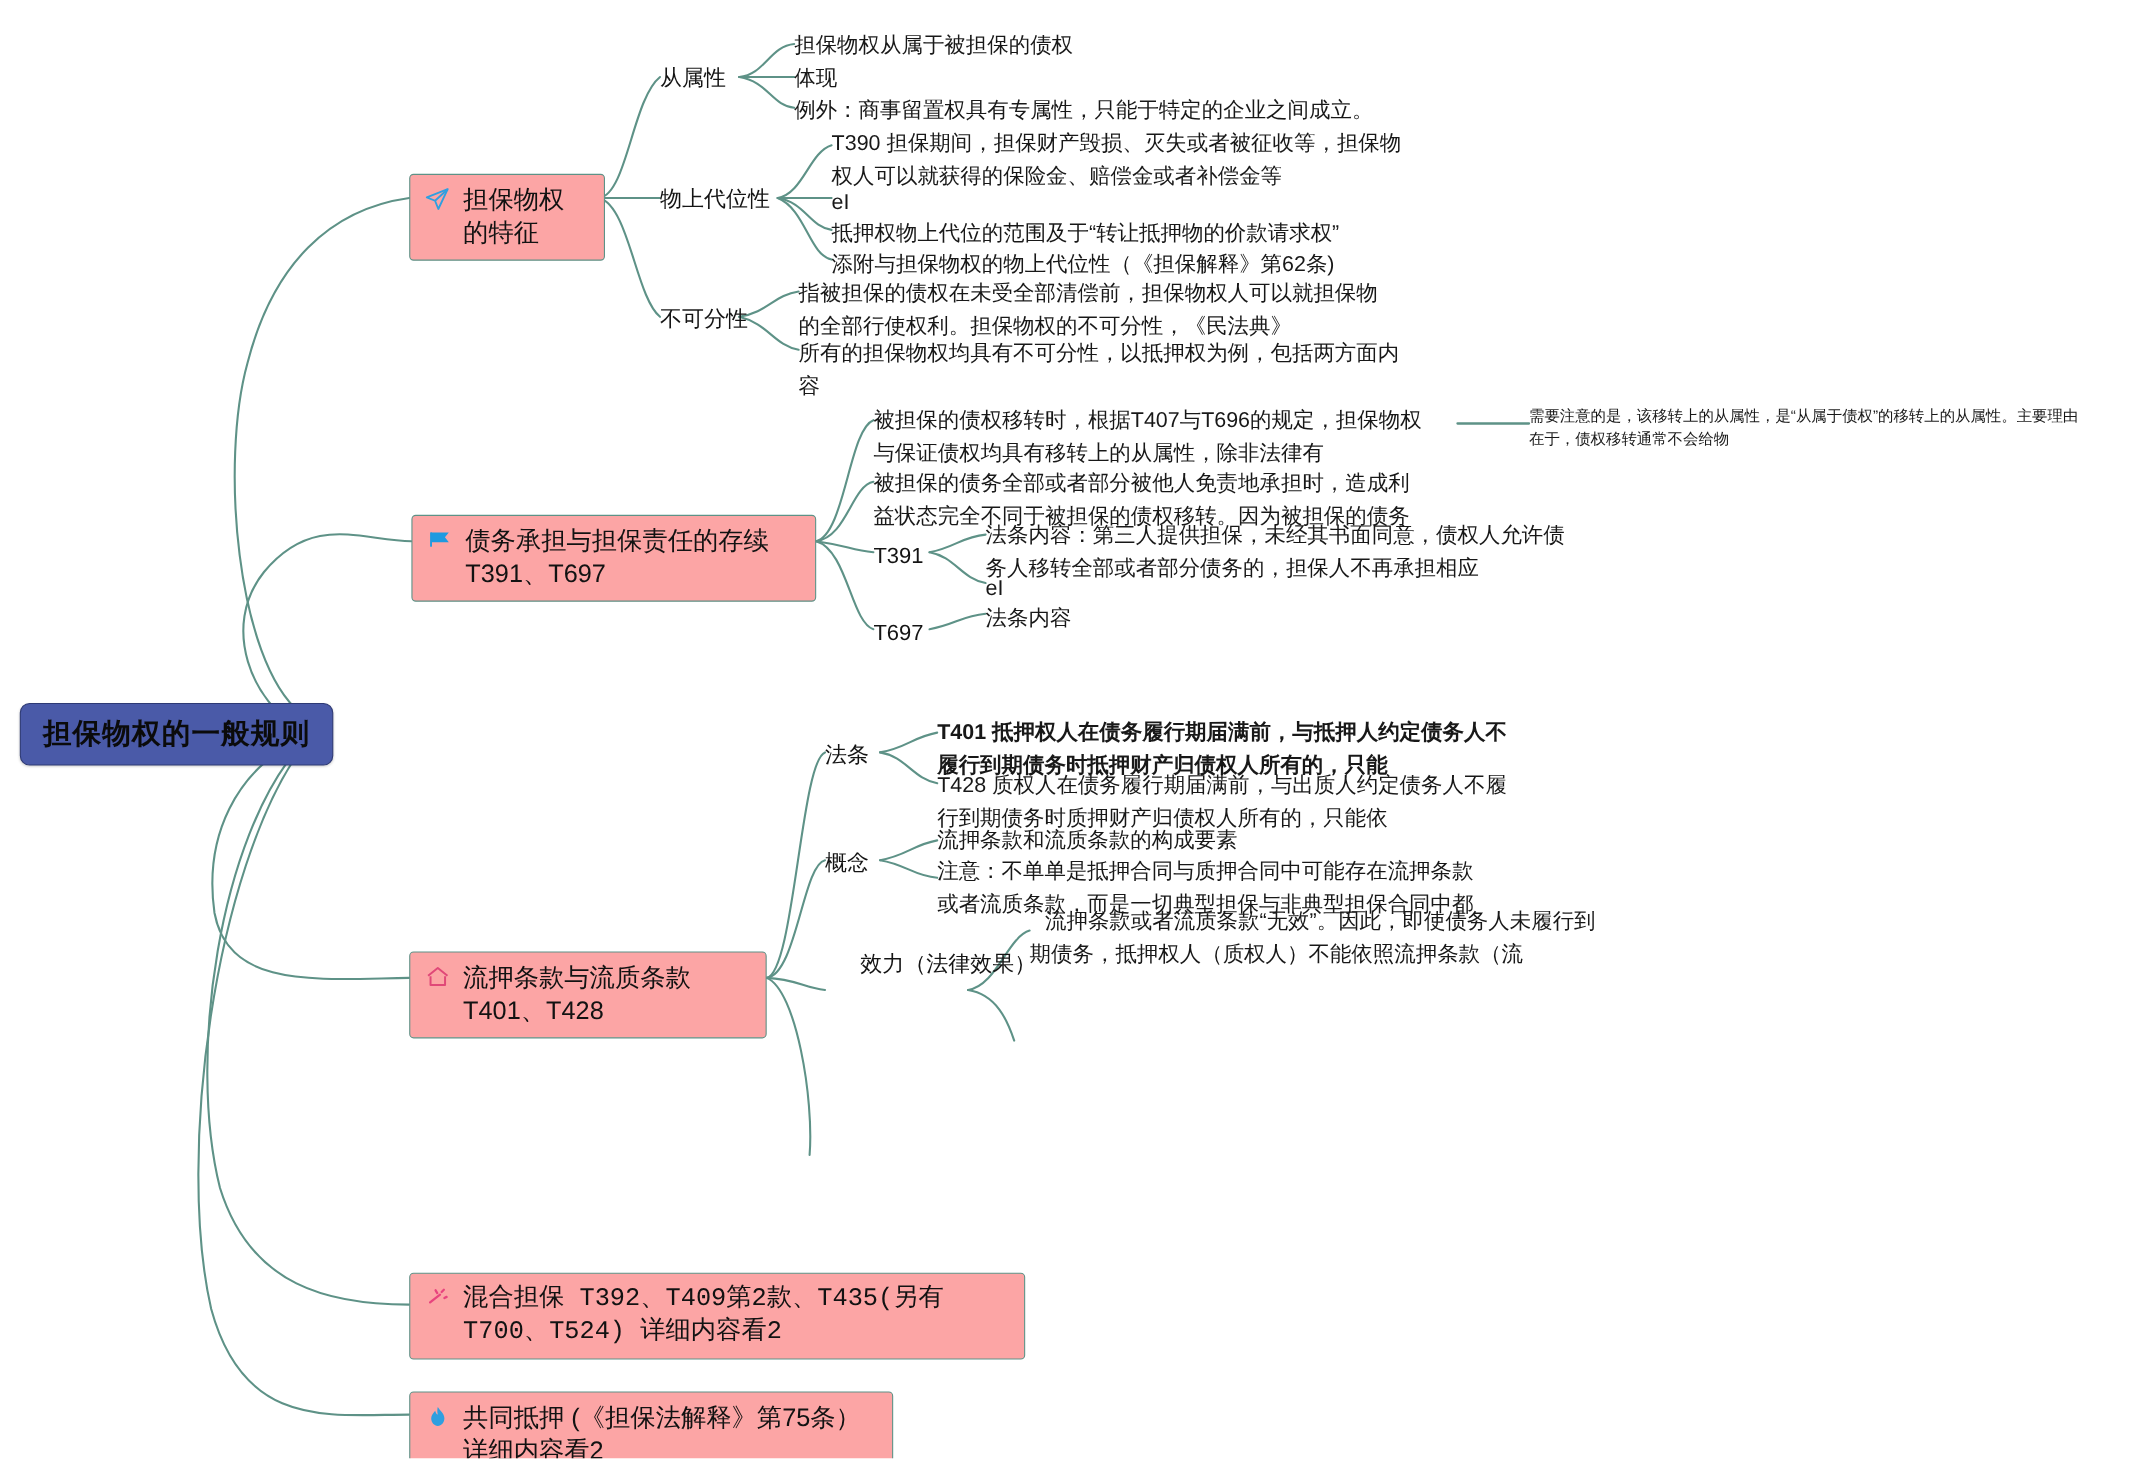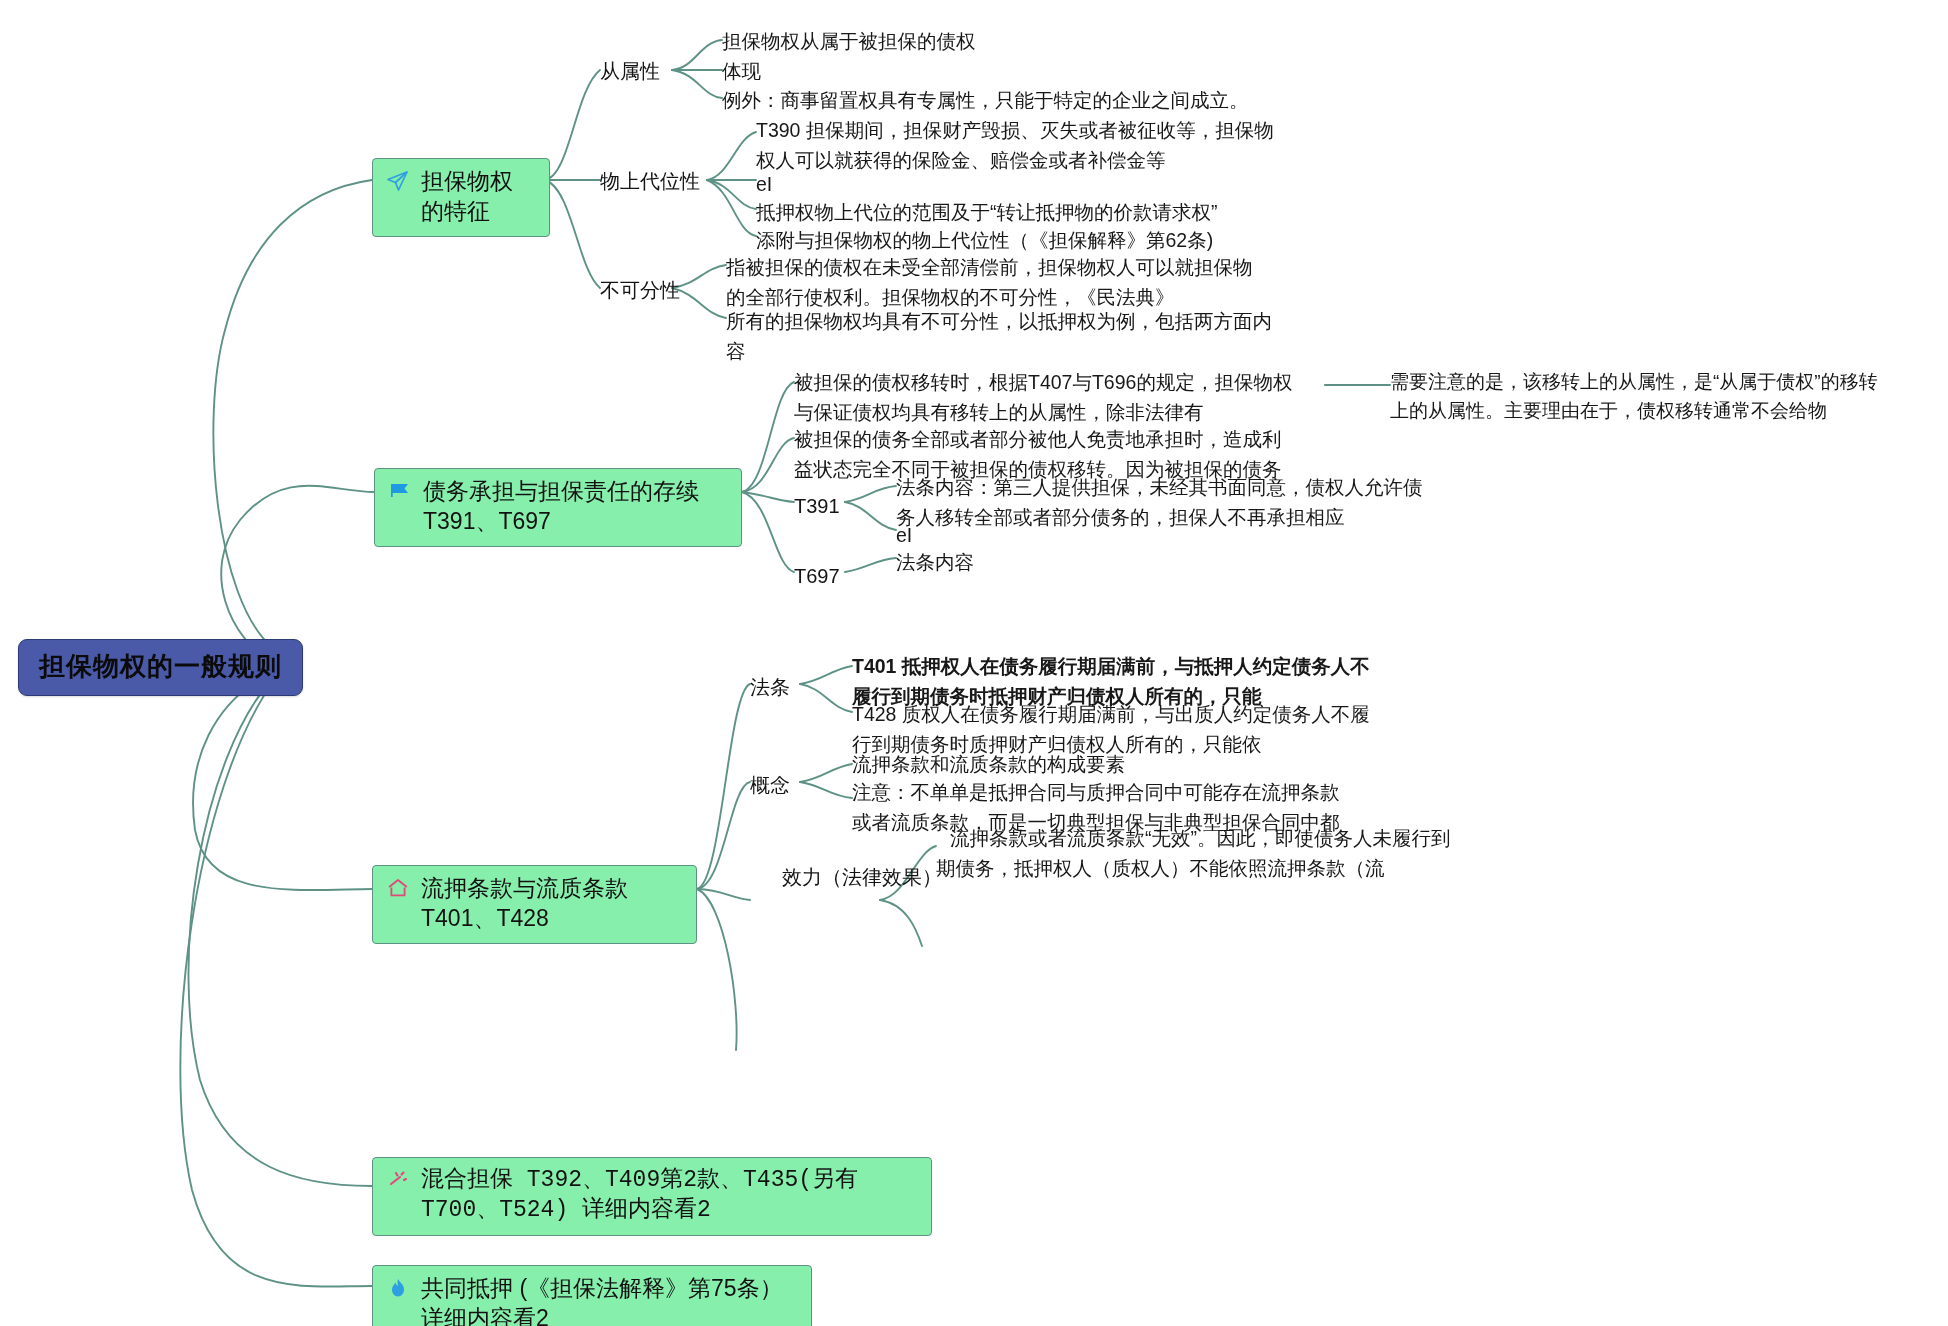--- a/index.html
+++ b/index.html
@@ -39,21 +39,21 @@
     font-size: 26px;
     font-weight: 700;
     letter-spacing: 1px;
     padding: 9px 20px 11px 20px;
     white-space: nowrap;
     box-shadow: 0 1px 2px rgba(0,0,0,0.15);
   }
 
   
   .branch-node {
-    background: #86efac;
+    background: #fca5a5;
     border: 1.6px solid #5e9287;
     border-radius: 4px;
     padding: 7px 14px 9px 12px;
     font-size: 23px;
     line-height: 1.32;
     color: #121212;
     display: flex;
     align-items: flex-start;
     gap: 10px;
     box-sizing: border-box;
@@ -79,21 +79,21 @@
   }
   .mid {
     position: absolute;
     font-size: 20px;
     line-height: 1.4;
     color: #141414;
     white-space: nowrap;
   }
   .note {
     position: absolute;
-    font-size: 19px;
+    font-size: 14px;
     line-height: 1.52;
     color: #181818;
   }
 </style>
 </head>
 <body>
 
 <div id="canvas">
 
   <svg id="edges" viewBox="0 0 1948 1326">

